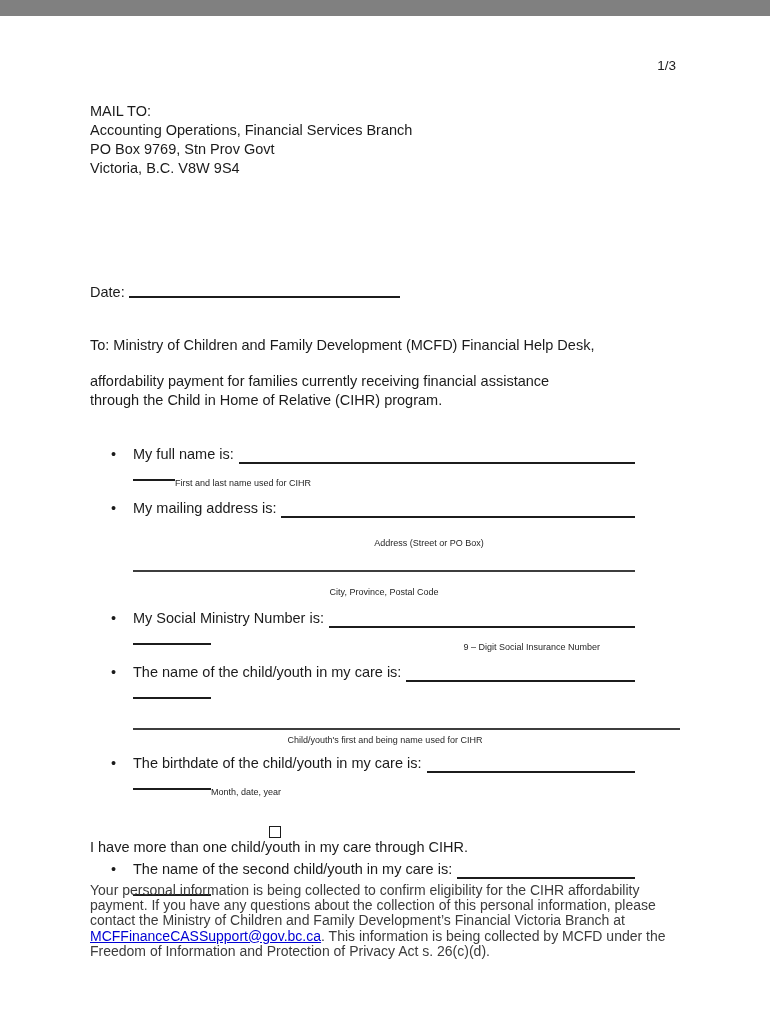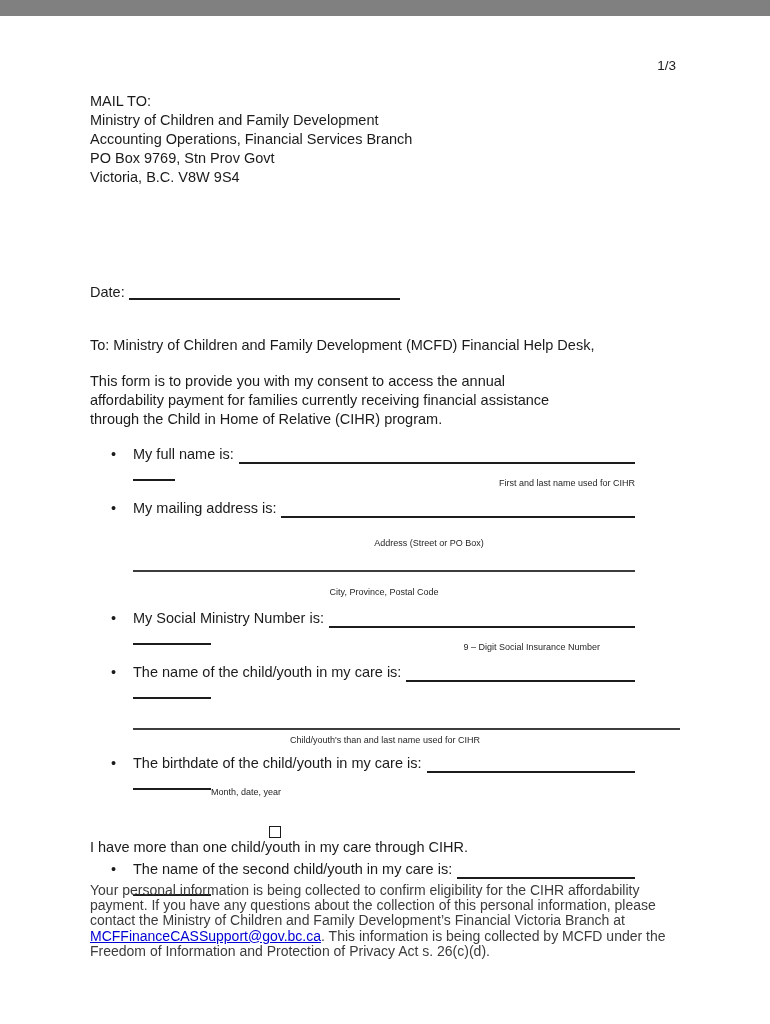--- a/index.html
+++ b/index.html
@@ -11,25 +11,25 @@
     background:#ffffff;
     font-family:"Liberation Sans","DejaVu Sans",sans-serif;
     font-size:14.5px;
     line-height:19px;
     color:#1b1b1b;
     overflow:hidden;
   }
   .abs { position:absolute; left:90px; }
   .pagenum { position:absolute; top:40px; right:94px; font-size:13.5px; }
 
-  .mailto { top:76px; }
+  .mailto { top:86px; }
   .questions { top:196px; }
   .questions a, .email-link { color:#1b1b1b; text-decoration:underline; }
 
-  .daterow { top:267px; display:flex; align-items:center; }
+  .daterow { top:267px; display:flex; align-items:flex-start; }
   .daterow .fill { width:271px; }
 
   .toline { top:320px; white-space:nowrap; }
   .intro { top:356px; width:580px; }
 
   .fill {
     display:inline-block;
     border-bottom:2px solid #1c1c1c;
     height:15px;
   }
@@ -39,21 +39,21 @@
   .frow .flexfill { flex:1 1 auto; }
   .bullet { display:inline-block; width:43px; padding-left:21px; flex:0 0 43px; }
   .row2 { display:flex; align-items:flex-start; margin-top:7px; }
   .row2 .shortfill { flex:0 0 auto; height:10px; }
   .w42 { width:42px; } .w78 { width:78px; }
   .caption {
     flex:1 1 auto;
     font-size:9px; line-height:12px; color:#262626;
     padding-top:6px;
   }
-  .cap-center { text-align:right; }
+  .cap-center { text-align:left; }
   .cap-right-sin { text-align:right; padding-right:35px; }
   .cap-right-date { padding-right:85px; }
   .cap-street { text-align:center; padding-left:90px; margin-top:19px; font-size:9px; line-height:12px; color:#262626; margin-left:43px; }
   .cap-city { text-align:center; margin-left:43px; font-size:9px; line-height:12px; color:#262626; margin-top:14px; }
   .longfill { margin-left:43px; margin-top:21px; border-bottom:2px solid #3d3d3d; height:1px; width:502px; }
   .widefill { margin-left:43px; margin-top:29px; border-bottom:2px solid #3d3d3d; height:1px; width:547px; }
   .cap-under-wide { margin-left:43px; width:504px; text-align:center; font-size:9px; line-height:12px; color:#262626; margin-top:4px; }
 
   .checkline { top:810px; display:flex; align-items:center;flex-direction:column; }
   .checkbox {
@@ -69,35 +69,33 @@
 </style>
 </head>
 <body>
 
 <div class="page">
 
   <div class="pagenum">1/3</div>
 
   <div class="abs mailto">
     <div>MAIL TO:</div>
-    <div>Ministry of Children and Family Development</div>
     <div>Accounting Operations, Financial Services Branch</div>
     <div>PO Box 9769, Stn Prov Govt</div>
     <div>Victoria, B.C. V8W 9S4</div>
   </div>
 
 
   <div class="abs daterow">
     <span class="label">Date:</span>&nbsp;<span class="fill"></span>
   </div>
 
   <div class="abs toline">To: Ministry of Children and Family Development (MCFD) Financial Help Desk,</div>
 
   <div class="abs intro">
-    <div>This form is to provide you with my consent to access the annual</div>
     <div>affordability payment for families currently receiving financial assistance</div>
     <div>through the Child in Home of Relative (CIHR) program.</div>
   </div>
 
   <div class="field" style="top:429px;">
     <div class="frow">
       <span class="bullet">•</span>
       <span class="label">My full name is:</span>
       <span class="fill flexfill"></span>
     </div>
@@ -133,21 +131,21 @@
   <div class="field" style="top:647px;">
     <div class="frow">
       <span class="bullet">•</span>
       <span class="label">The name of the child/youth in my care is:</span>
       <span class="fill flexfill"></span>
     </div>
     <div class="row2" style="margin-left:43px;">
       <span class="fill shortfill w78"></span>
     </div>
     <div class="widefill"></div>
-    <div class="cap-under-wide">Child/youth's than and last name used for CIHR</div>
+    <div class="cap-under-wide">Child/youth's first and being name used for CIHR</div>
   </div>
 
   <div class="field" style="top:738px;">
     <div class="frow">
       <span class="bullet">•</span>
       <span class="label">The birthdate of the child/youth in my care is:</span>
       <span class="fill flexfill"></span>
     </div>
     <div class="row2" style="margin-left:43px;">
       <span class="fill shortfill w78"></span>

